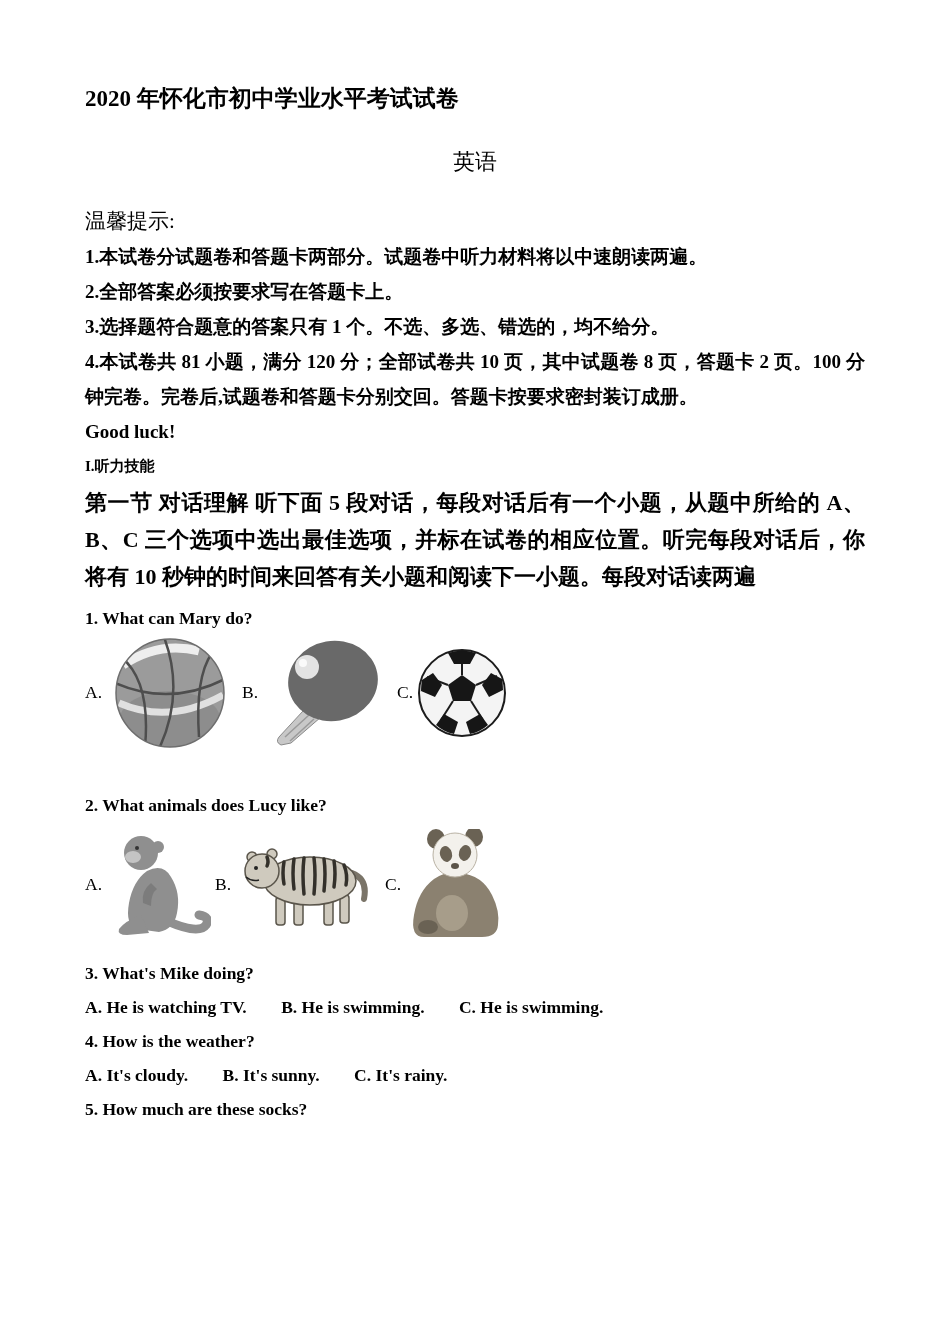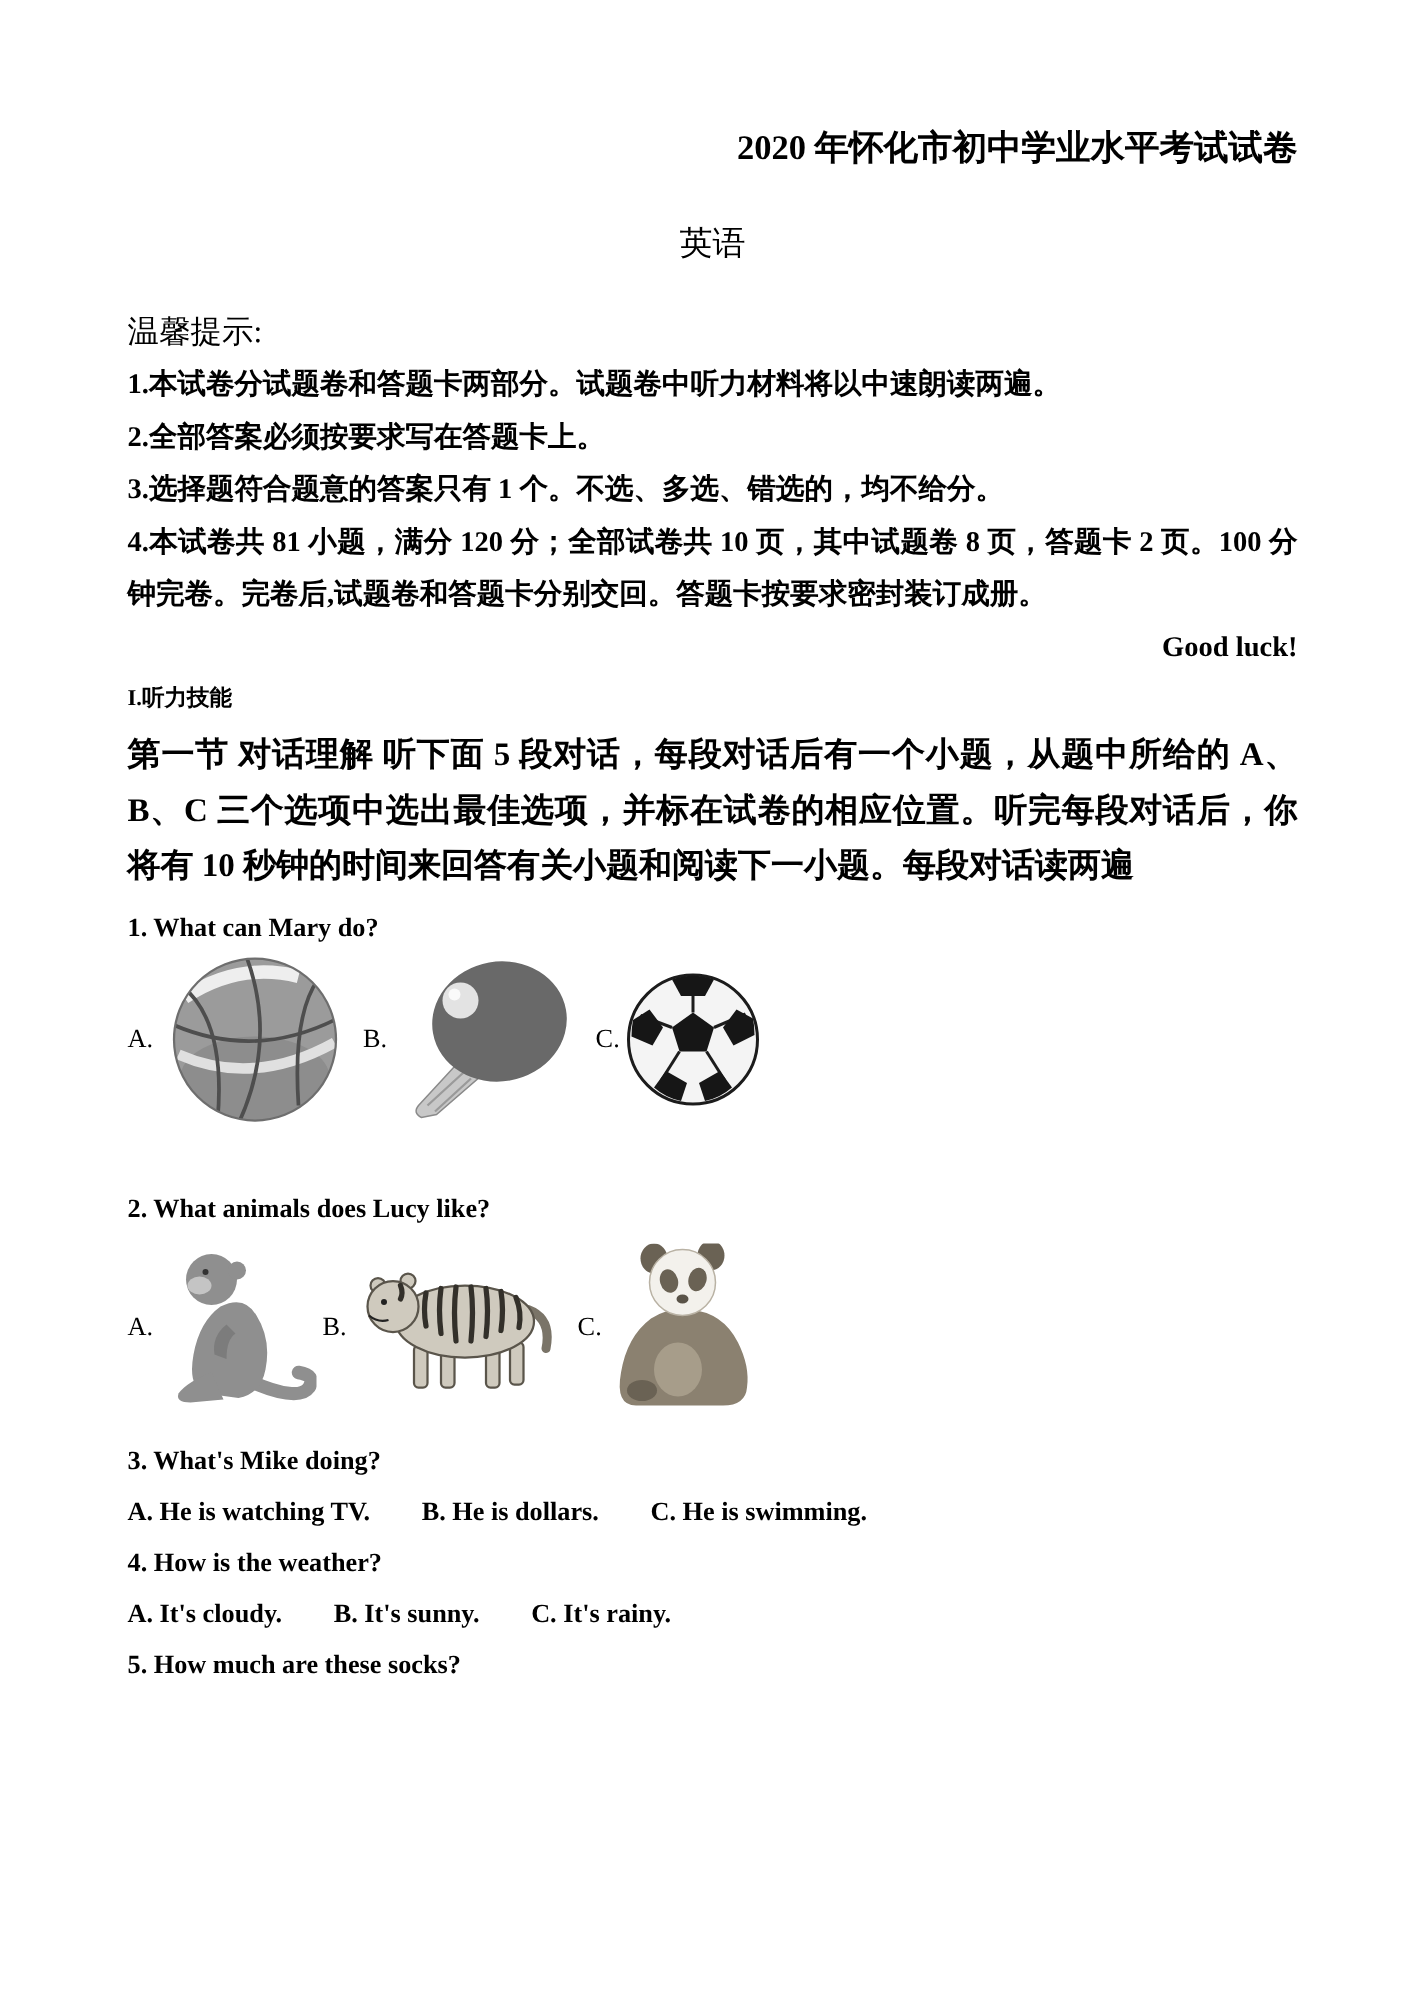--- a/index.html
+++ b/index.html
@@ -13,21 +13,21 @@
     padding: 86px 85px 0 85px;
     font-family: "Liberation Serif", "DejaVu Serif", serif;
     color: #000000;
     overflow: hidden;
   }
   .doc-title {
     margin: 0;
     font-size: 23px;
     line-height: 26px;
     font-weight: bold;
-    text-align: right;
+    text-align: left;
   }
   .doc-subject {
     margin: 38px 0 0 0;
     font-size: 22px;
     line-height: 24px;
     font-weight: normal;
     text-align: center;
   }
   .notice-heading {
     margin: 30px 0 0 0;
@@ -40,21 +40,21 @@
     font-size: 19px;
     line-height: 35px;
     font-weight: bold;
     text-align: justify;
   }
   .good-luck {
     margin: 0;
     font-size: 19px;
     line-height: 35px;
     font-weight: bold;
-    text-align: right;
+    text-align: left;
   }
   .section-heading {
     margin: 0;
     font-size: 15px;
     line-height: 35px;
     font-weight: bold;
   }
   .part-intro {
     margin: 0;
     font-size: 22px;
@@ -234,21 +234,21 @@
           <ellipse cx="59" cy="24" rx="6" ry="8" fill="#6a6254" transform="rotate(15 59 24)"></ellipse>
           <ellipse cx="49" cy="37" rx="4" ry="3" fill="#5a5348"></ellipse>
         </svg>
       </span>
     </span>
   </div>
 
   <p class="q-line q3">3. What's Mike doing?</p>
   <p class="q-line opt-row">
     <span class="opt-text">A. He is watching TV.</span>
-    <span class="opt-text">B. He is dollars.</span>
+    <span class="opt-text">B. He is swimming.</span>
     <span class="opt-text">C. He is swimming.</span>
   </p>
 
   <p class="q-line">4. How is the weather?</p>
   <p class="q-line opt-row">
     <span class="opt-text">A. It's cloudy.</span>
     <span class="opt-text">B. It's sunny.</span>
     <span class="opt-text">C. It's rainy.</span>
   </p>
 

